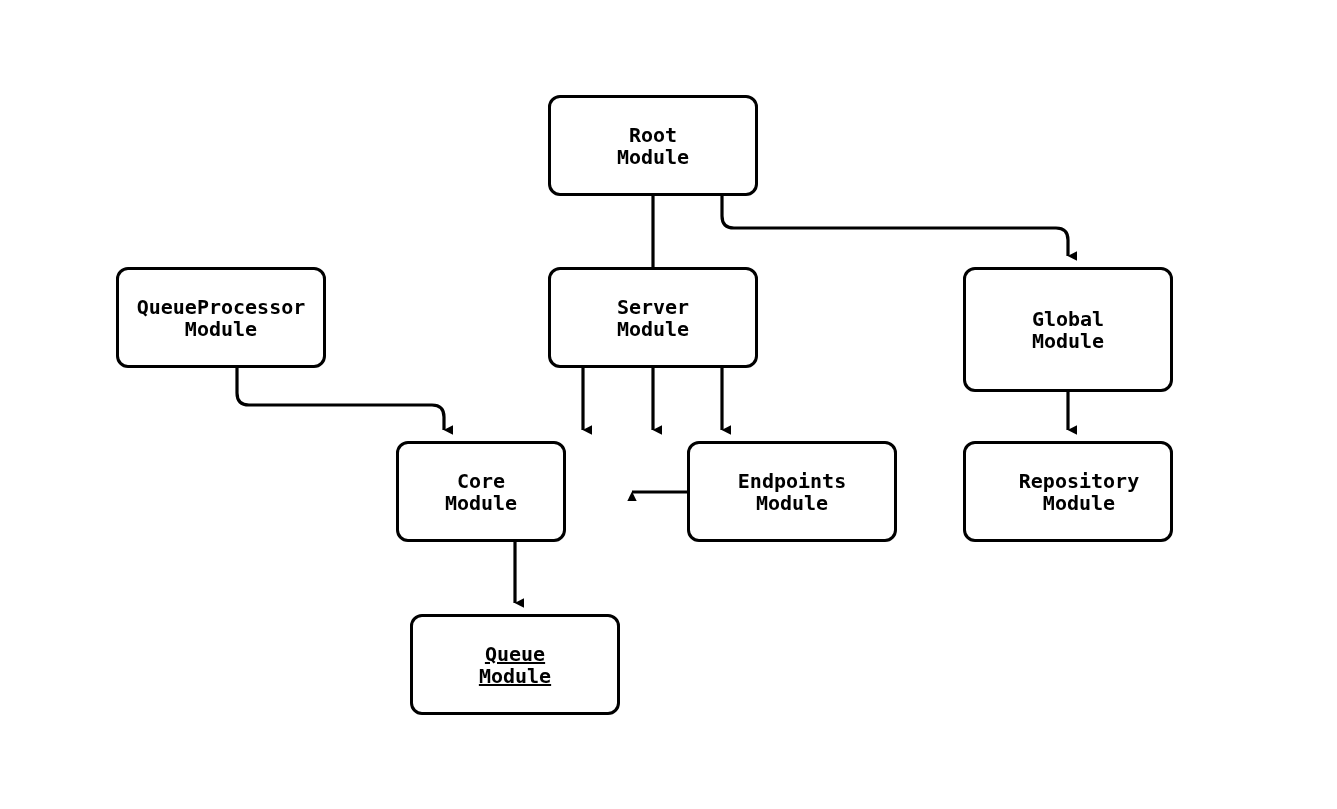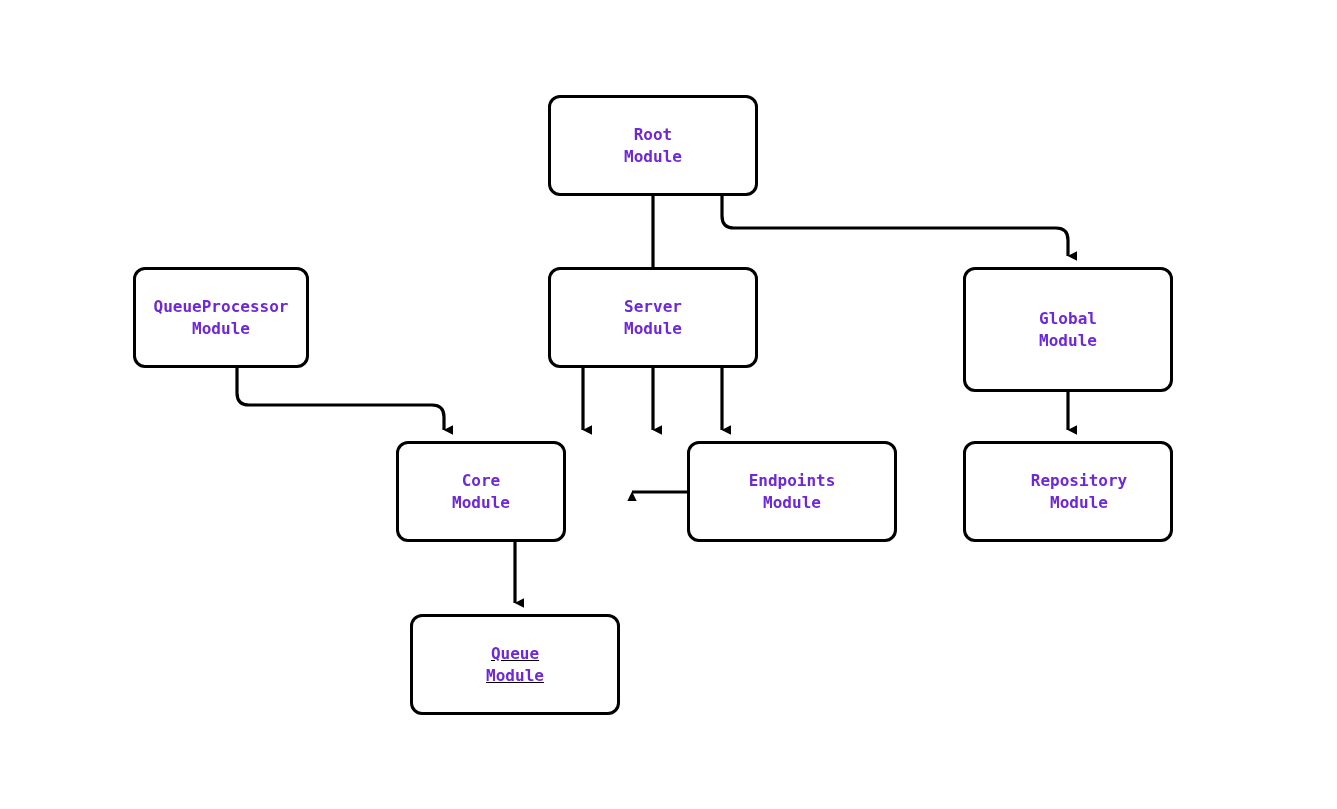--- a/index.html
+++ b/index.html
@@ -34,24 +34,24 @@
     border: 3px solid #000000;
     border-radius: 12px;
     display: flex;
     flex-direction: column;
     align-items: center;
     justify-content: center;
     z-index: 2;
   }
   .node-label {
     font-family: "DejaVu Sans Mono", "Liberation Mono", monospace;
-    font-size: 16px;
+    font-size: 20px;
     line-height: 22px;
     font-weight: 700;
-    color: #6d28d9;
+    color: #000000;
     text-align: center;
     white-space: pre;
     letter-spacing: 0px;
   }
 </style>
 </head>
 <body>
 
 <div id="diagram-canvas">
 
@@ -73,21 +73,21 @@
         <path d="M 687 492 L 632 492" stroke="#000000" marker-end="url(#arrow-left)"></path>
         <path d="M 515 542 L 515 603" stroke="#000000" marker-end="url(#arrow-down)"></path>
         <path d="M 1068 368 L 1068 430" stroke="#000000" marker-end="url(#arrow-down)"></path>
       </g>
   </svg>
 
   <div class="node" style="left: 548px; top: 95px; width: 210px; height: 101px; background: rgb(255, 255, 255); border-color: rgb(0, 0, 0);">
     <span class="node-label">Root
 Module</span>
   </div>
-  <div class="node" style="left: 133px; top: 267px; width: 176px; height: 101px; background: rgb(255, 255, 255); border-color: rgb(0, 0, 0);">
+  <div class="node" style="left: 116px; top: 267px; width: 210px; height: 101px; background: rgb(255, 255, 255); border-color: rgb(0, 0, 0);">
     <span class="node-label">QueueProcessor
 Module</span>
   </div>
   <div class="node" style="left: 548px; top: 267px; width: 210px; height: 101px; background: rgb(255, 255, 255); border-color: rgb(0, 0, 0);">
     <span class="node-label">Server
 Module</span>
   </div>
   <div class="node" style="left: 963px; top: 267px; width: 210px; height: 125px; background: rgb(255, 255, 255); border-color: rgb(0, 0, 0);">
     <span class="node-label">Global
 Module</span>

